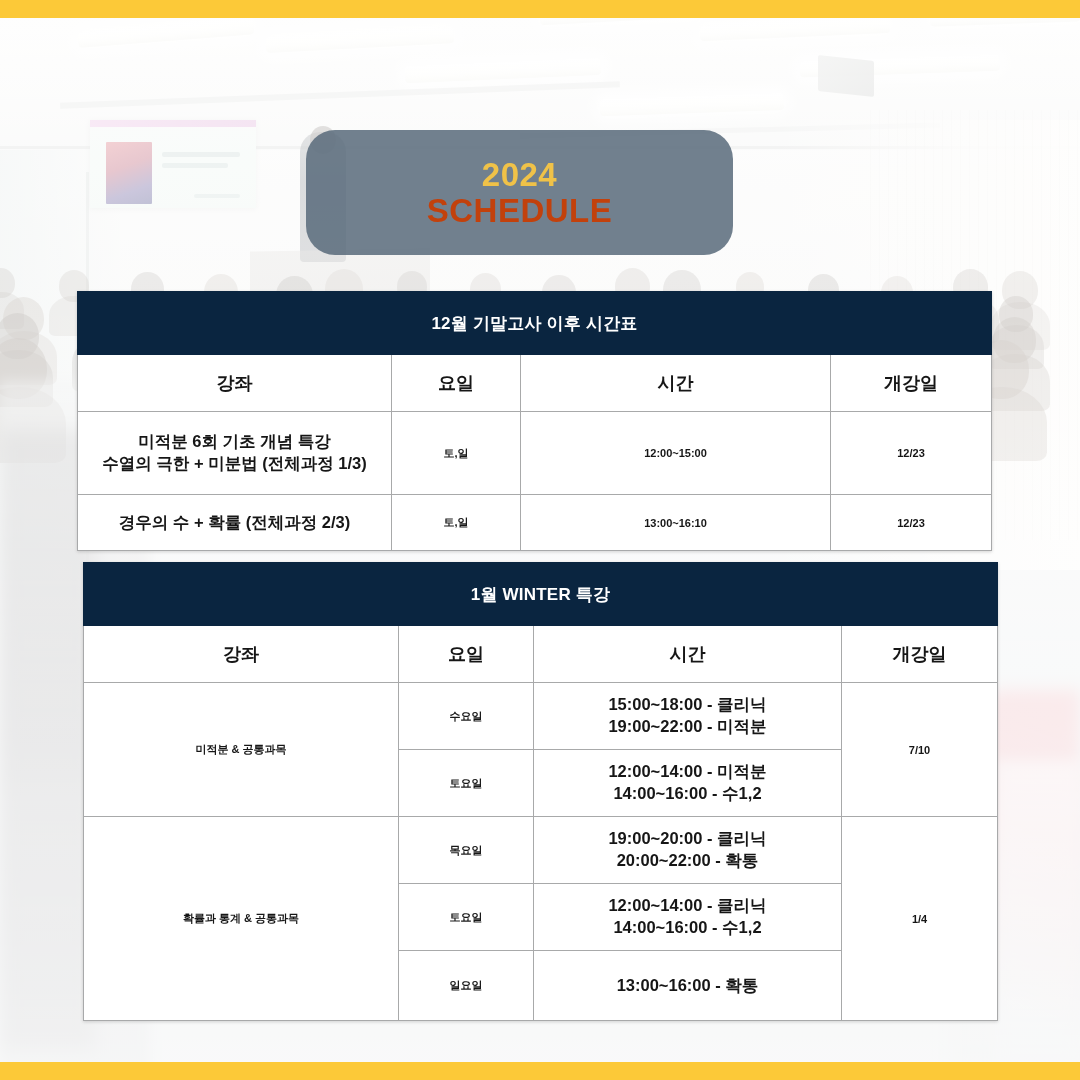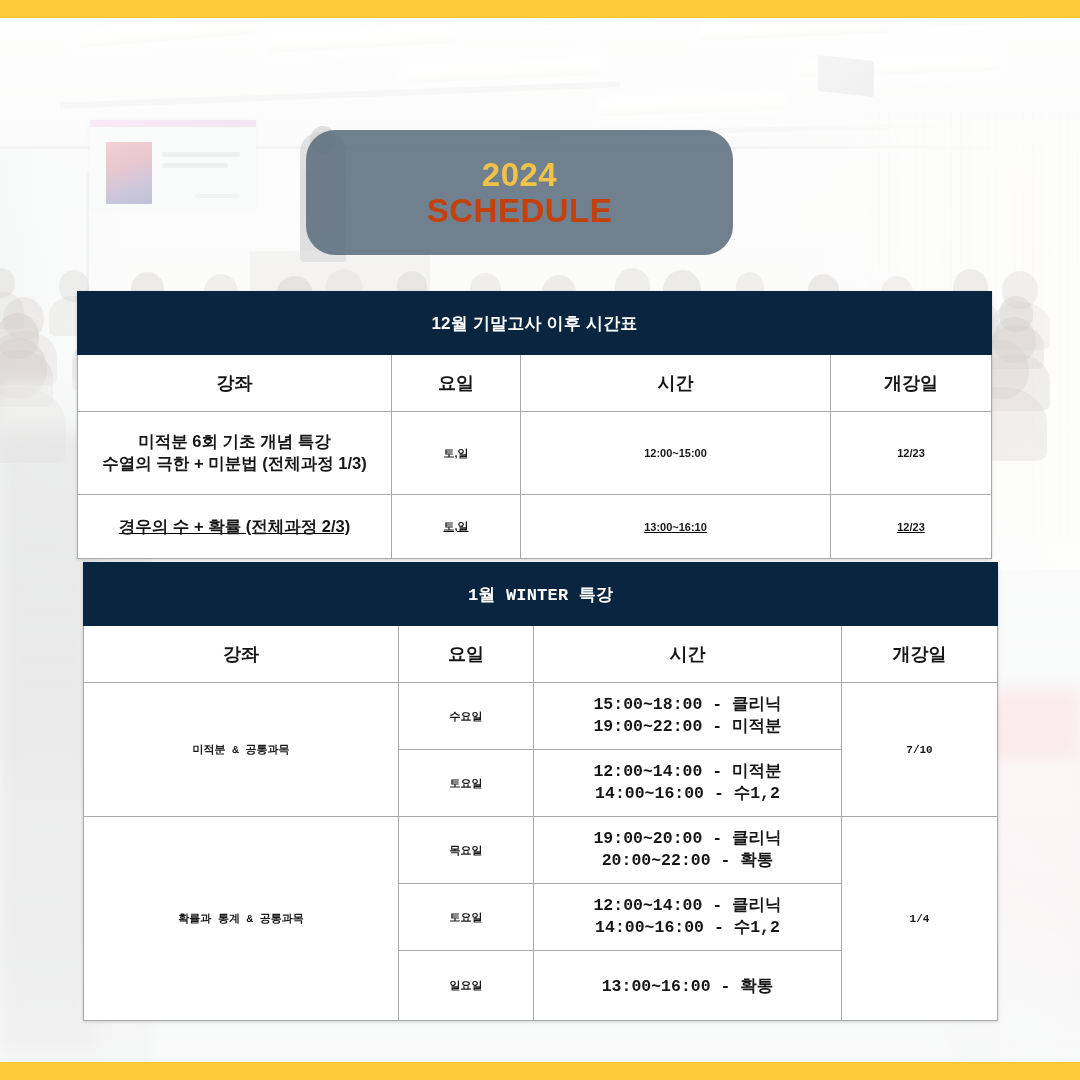--- a/index.html
+++ b/index.html
@@ -217,24 +217,24 @@
   .multiline{white-space:pre-line;line-height:1.32;}
 
   
   #table1{position:absolute;left:69px;top:291px;margin-left:8px;}
   #table1 table{width:914px;}
   .t1-c1{width:314px;}
   .t1-c2{width:129px;}
   .t1-c3{width:310px;}
   .t1-c4{width:161px;}
   .t1-r1{height:83px;}
-  .t1-r2{height:64px;text-decoration:underline;}
-
-  
-  #table2{position:absolute;left:83px;top:562px;font-family:Liberation Mono, monospace;}
+  .t1-r2{height:56px;}
+
+  
+  #table2{position:absolute;left:83px;top:562px;}
   #table2 table{width:914px;}
   .t2-c1{width:315px;}
   .t2-c2{width:135px;}
   .t2-c3{width:308px;}
   .t2-c4{width:156px;}
   .t2-row{height:67px;}
   .t2-row-tall{height:70px;}
 </style>
 </head>
 <body>

